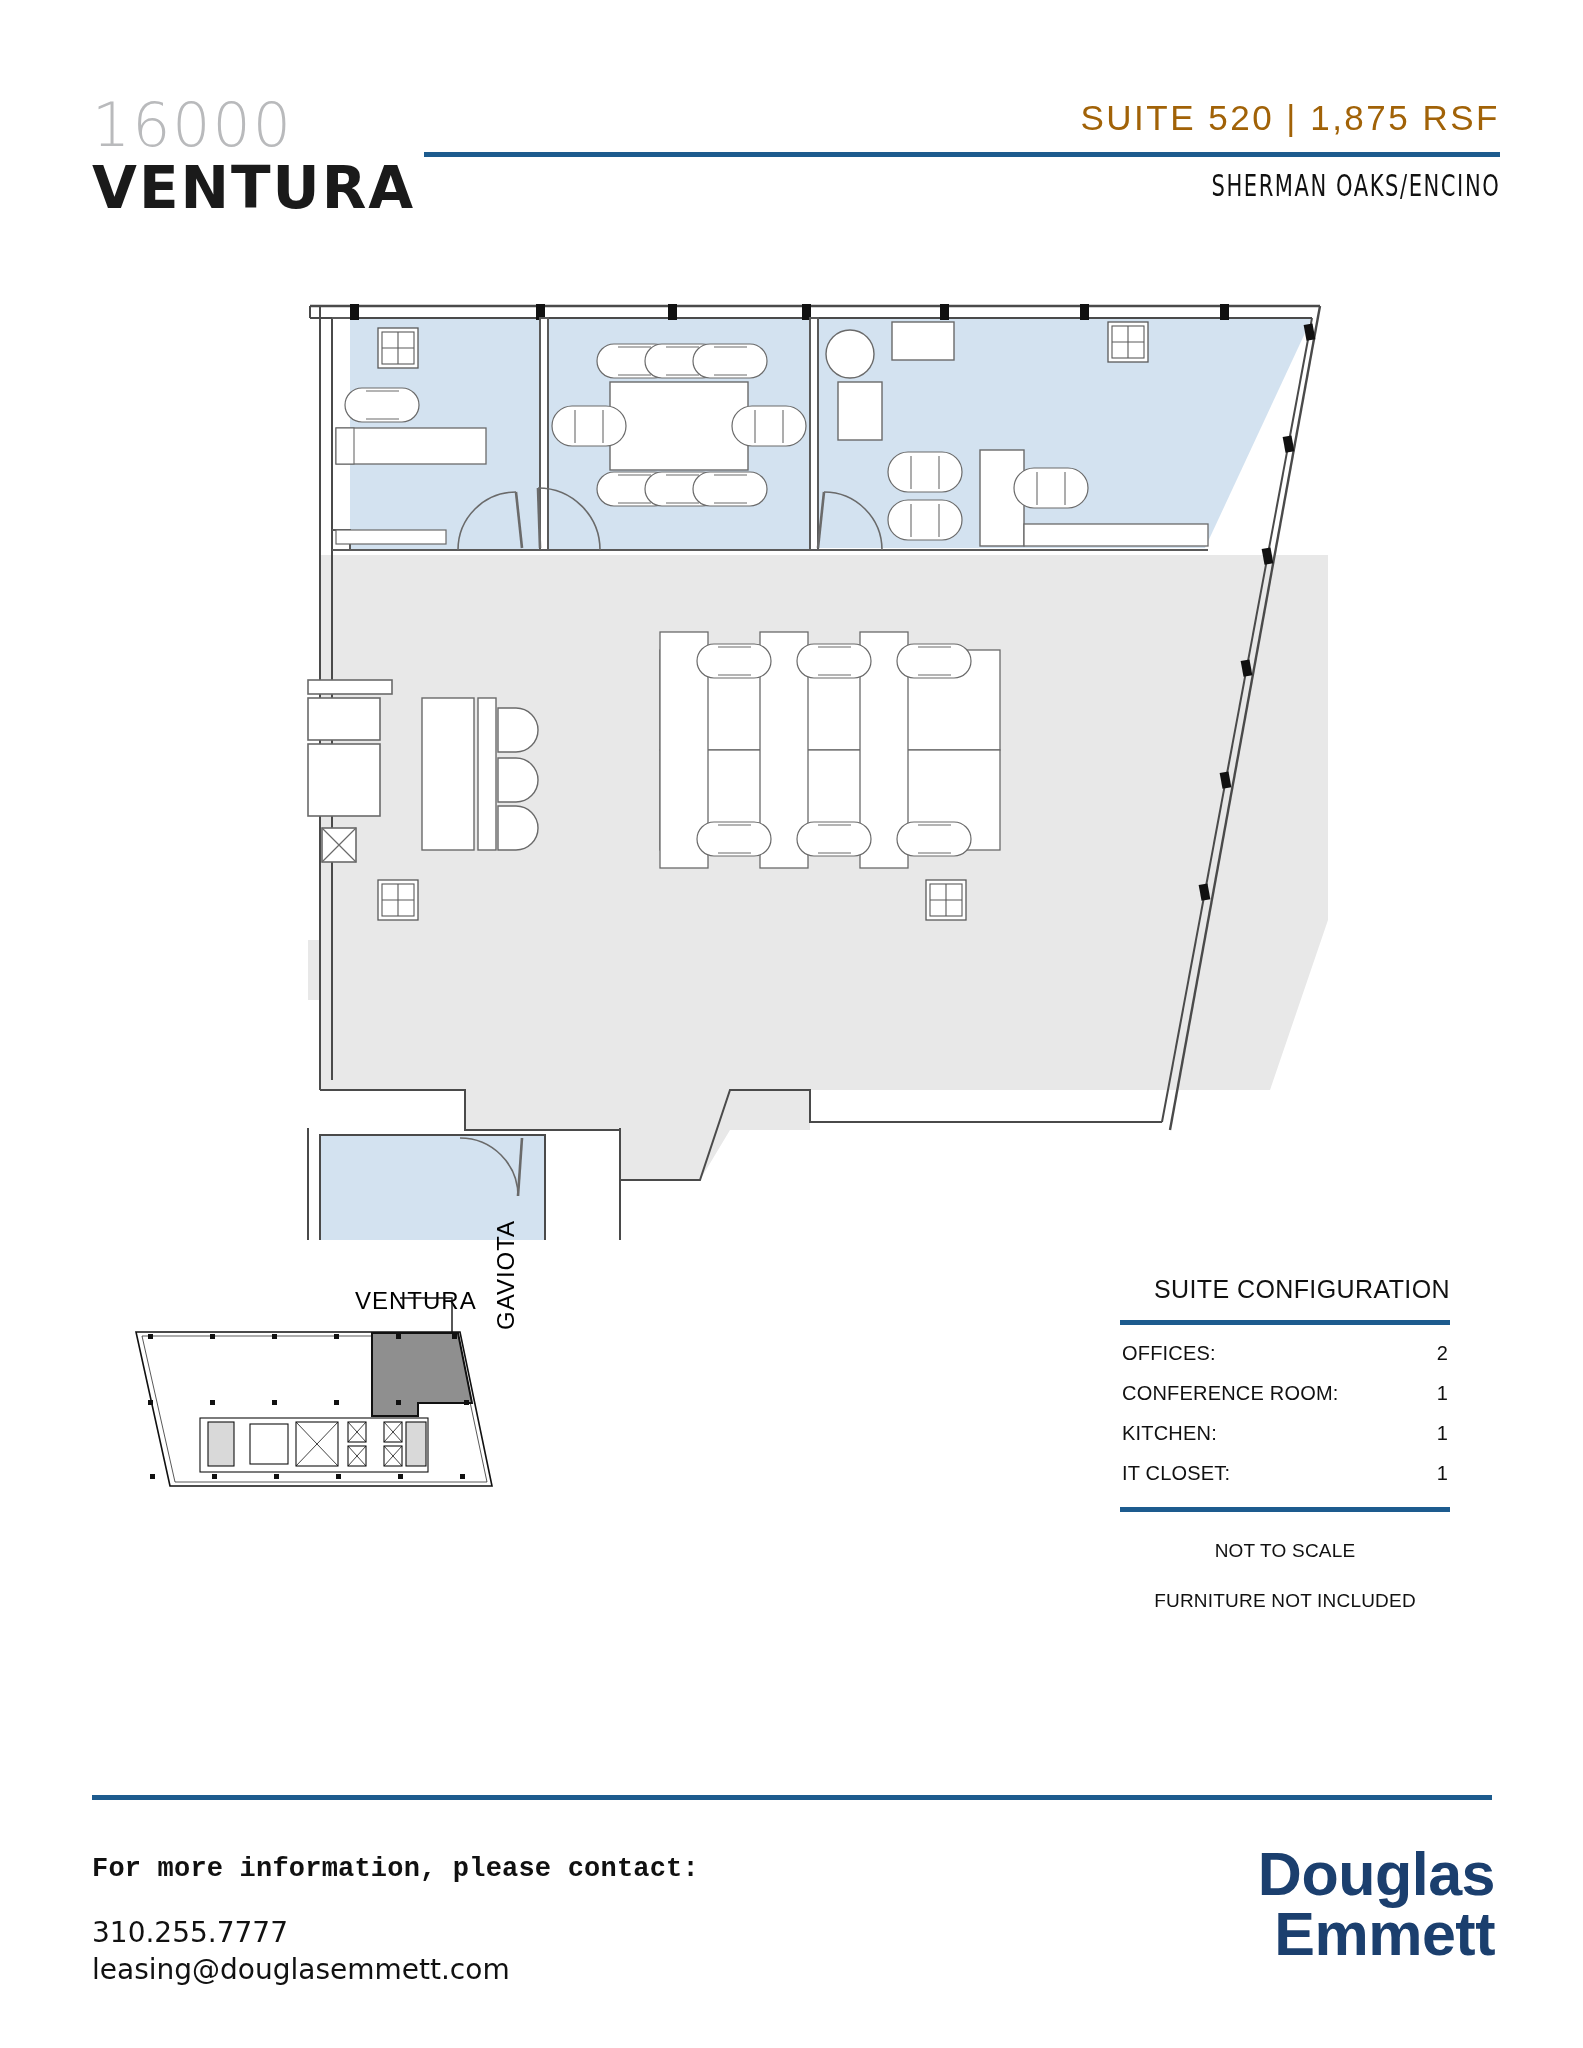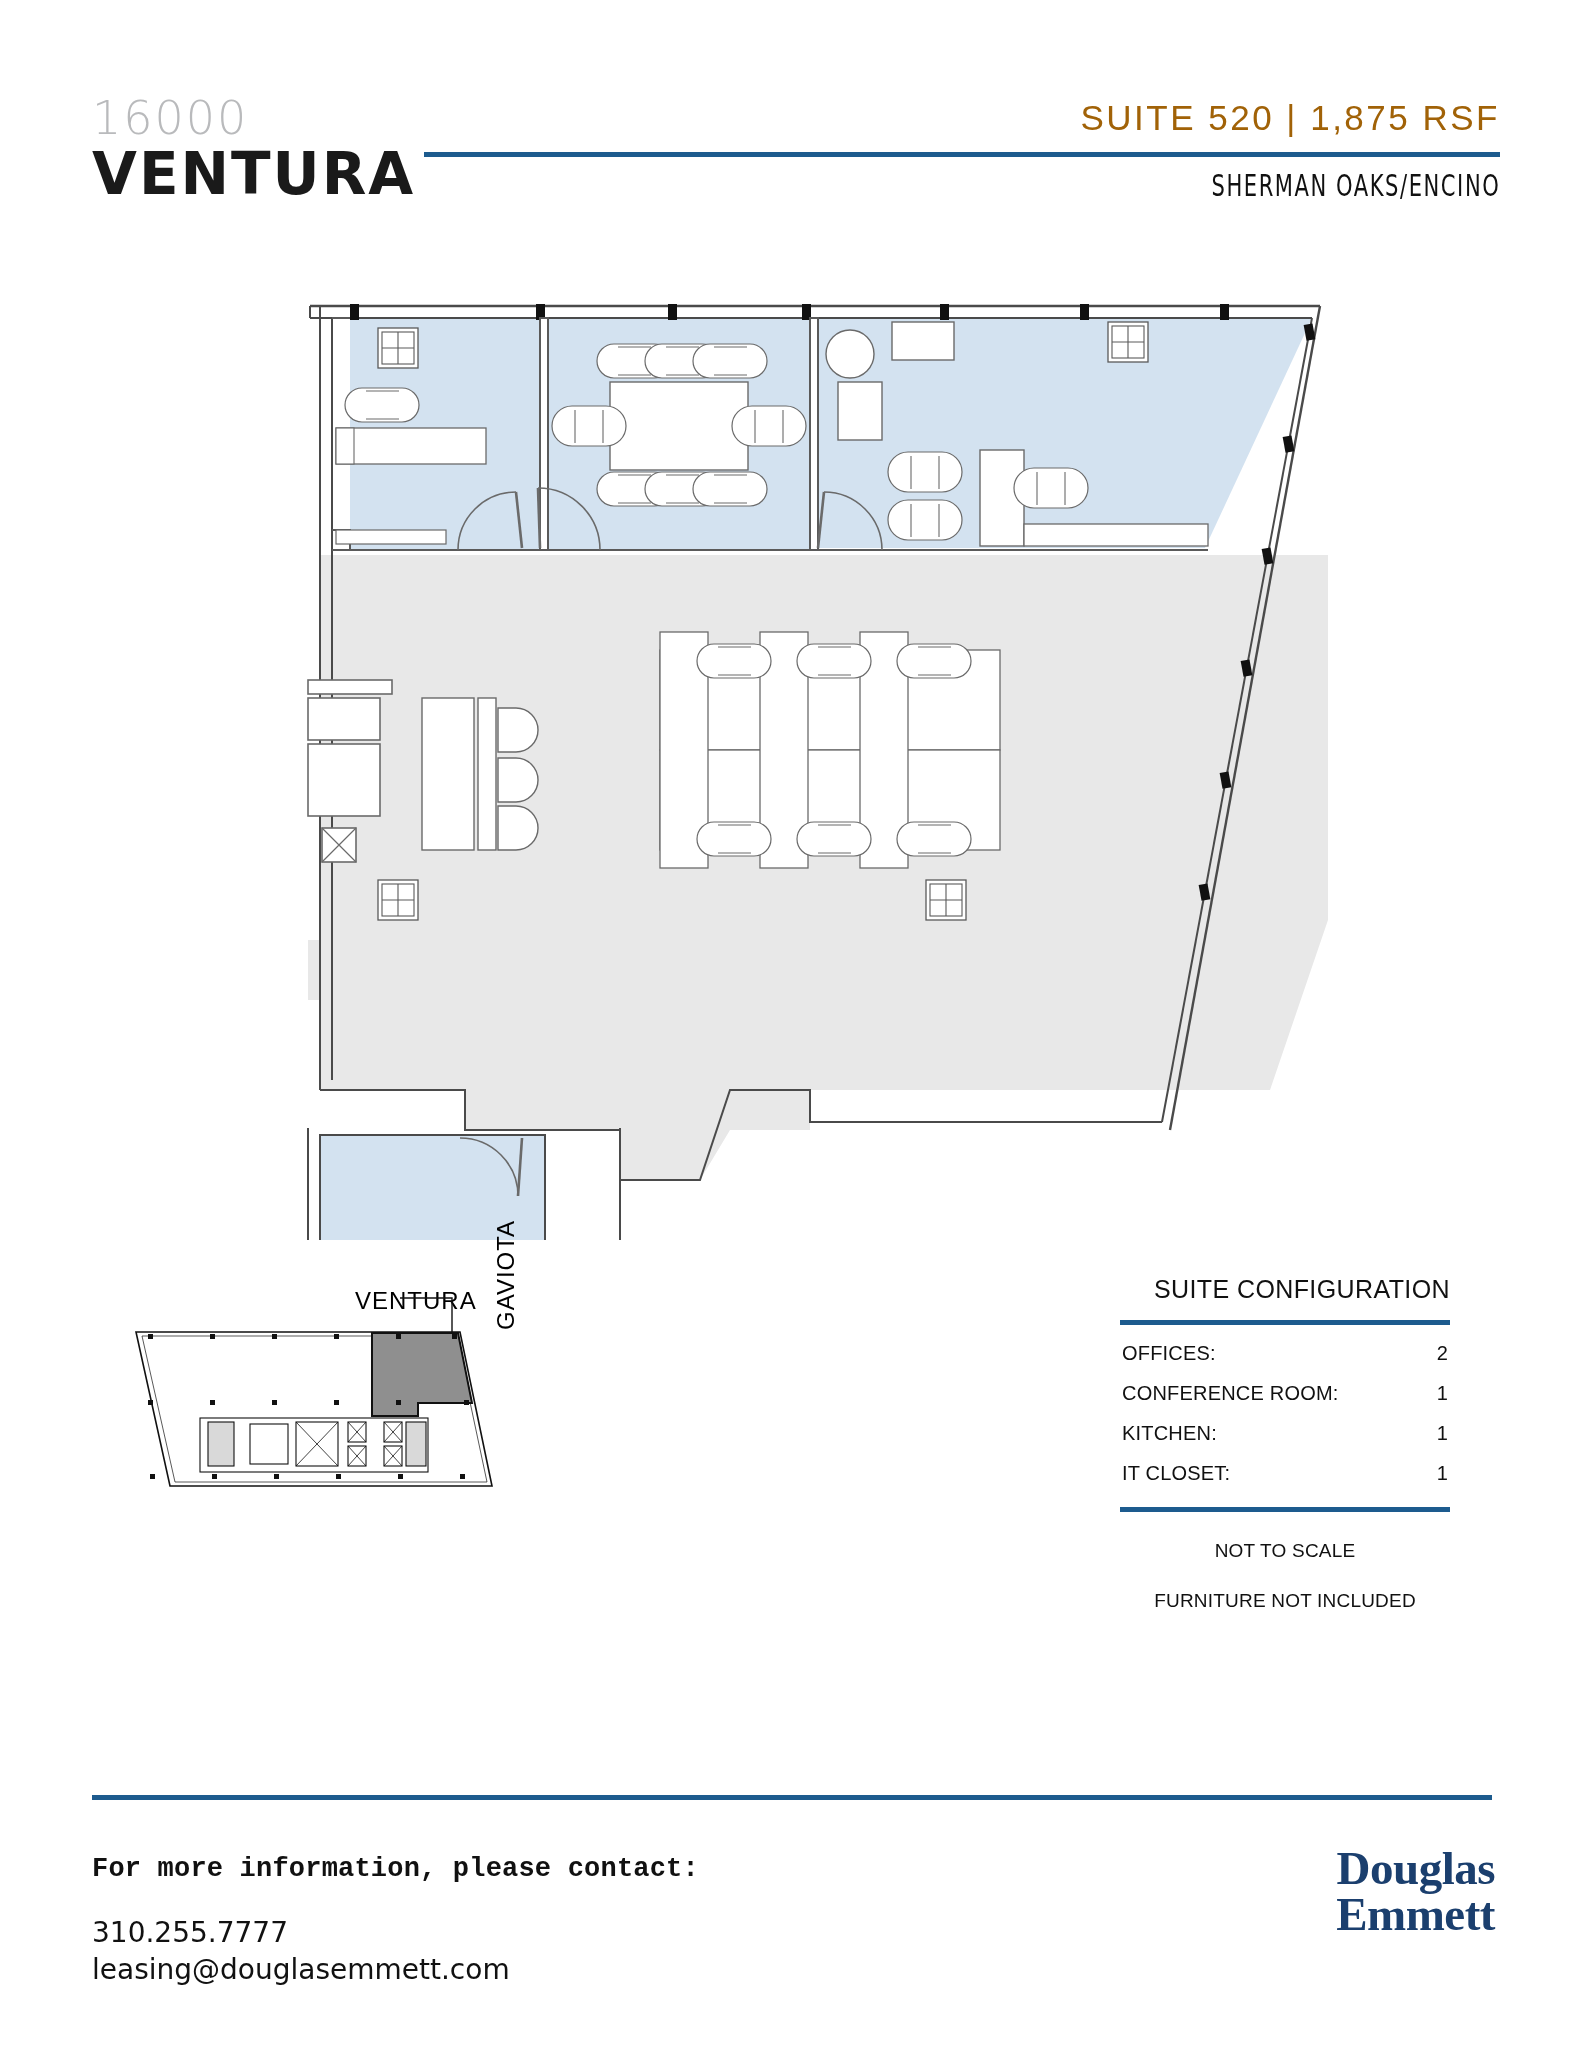--- a/index.html
+++ b/index.html
@@ -6,21 +6,21 @@
   body{
     width:1583px;height:2048px;position:relative;overflow:hidden;
     font-family:"Liberation Sans",sans-serif;color:#000;
   }
   .page{position:absolute;inset:0;}
 
   
   .logo-wrap{position:absolute;left:92px;top:95px;}
   .logo-num{
     font-family:"DejaVu Sans",sans-serif;
-    font-size:46px;letter-spacing:2px;color:#b9babc;font-weight:300;line-height:1;
+    font-size:60px;letter-spacing:2px;color:#b9babc;font-weight:300;line-height:1;
   }
   .logo-name{
     font-family:"DejaVu Sans",sans-serif;
     font-size:58px;letter-spacing:2px;color:#1a1a1a;font-weight:700;line-height:1;
     margin-top:4px;
   }
   .hdr-right{position:absolute;right:83px;top:98px;text-align:right;width:560px;}
   .hdr-suite{
     font-family:"Liberation Sans",sans-serif;
     font-size:35px;letter-spacing:2.5px;color:#a16207;white-space:nowrap;
@@ -60,22 +60,22 @@
   .cfg-foot{margin-top:22px;}
   .cfg-note{font-size:19px;text-align:center;color:#111;margin-top:28px;letter-spacing:.2px;}
 
   
   .foot-rule{position:absolute;left:92px;top:1795px;width:1400px;height:5px;background:#1d5b8e;}
   .foot-title{position:absolute;left:92px;top:1820px;
     font-family:Liberation Mono, monospace;font-weight:700;font-size:27px;color:#111;letter-spacing:.2px;margin-top:34px;}
   .foot-lines{position:absolute;left:92px;top:1915px;
     font-family:"DejaVu Sans",sans-serif;font-size:28px;color:#111;line-height:1.32;}
   .de-logo{position:absolute;right:88px;top:1845px;text-align:right;
-    font-family:Liberation Serif, serif;font-weight:700;color:#1b3f6e;
-    font-size:47px;line-height:.98;letter-spacing:-.5px;}
+    font-family:Liberation Sans, sans-serif;font-weight:700;color:#1b3f6e;
+    font-size:61px;line-height:.98;letter-spacing:-.5px;}
 </style>
 </head>
 <body>
 
 <div class="page">
 
   <div class="logo-wrap">
     <div class="logo-num">16000</div>
     <div class="logo-name">VENTURA</div>
   </div>

